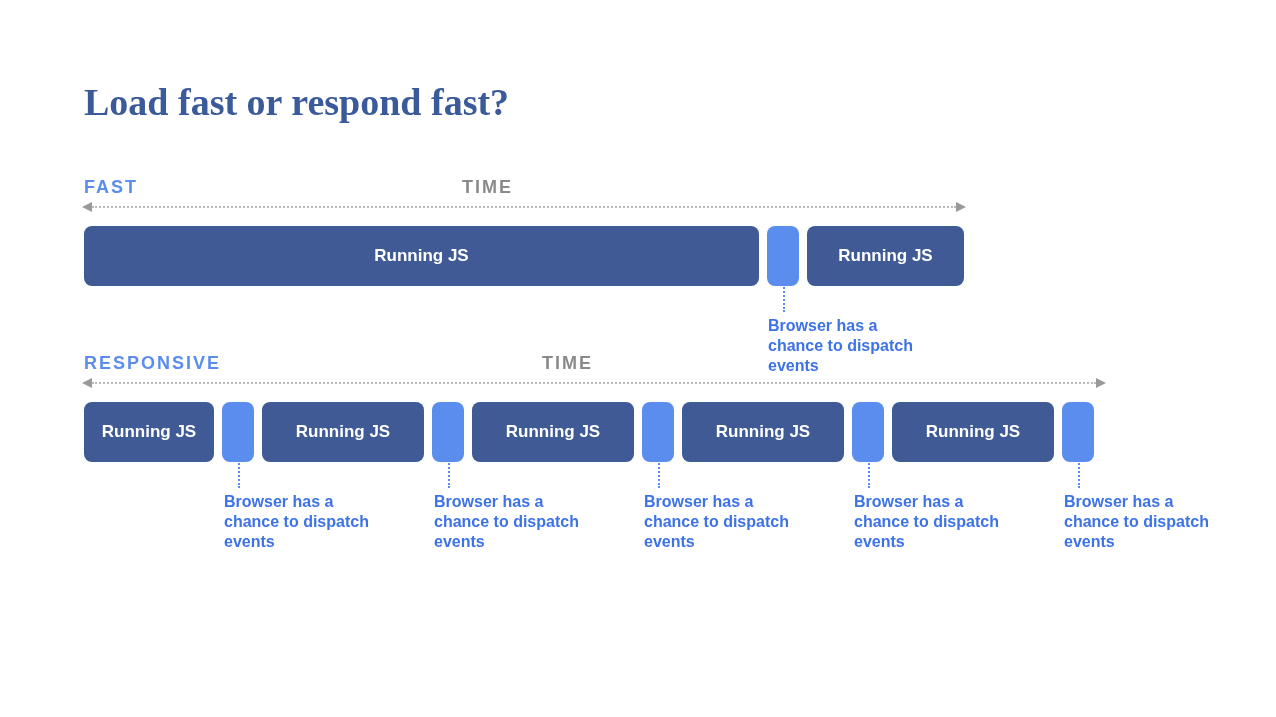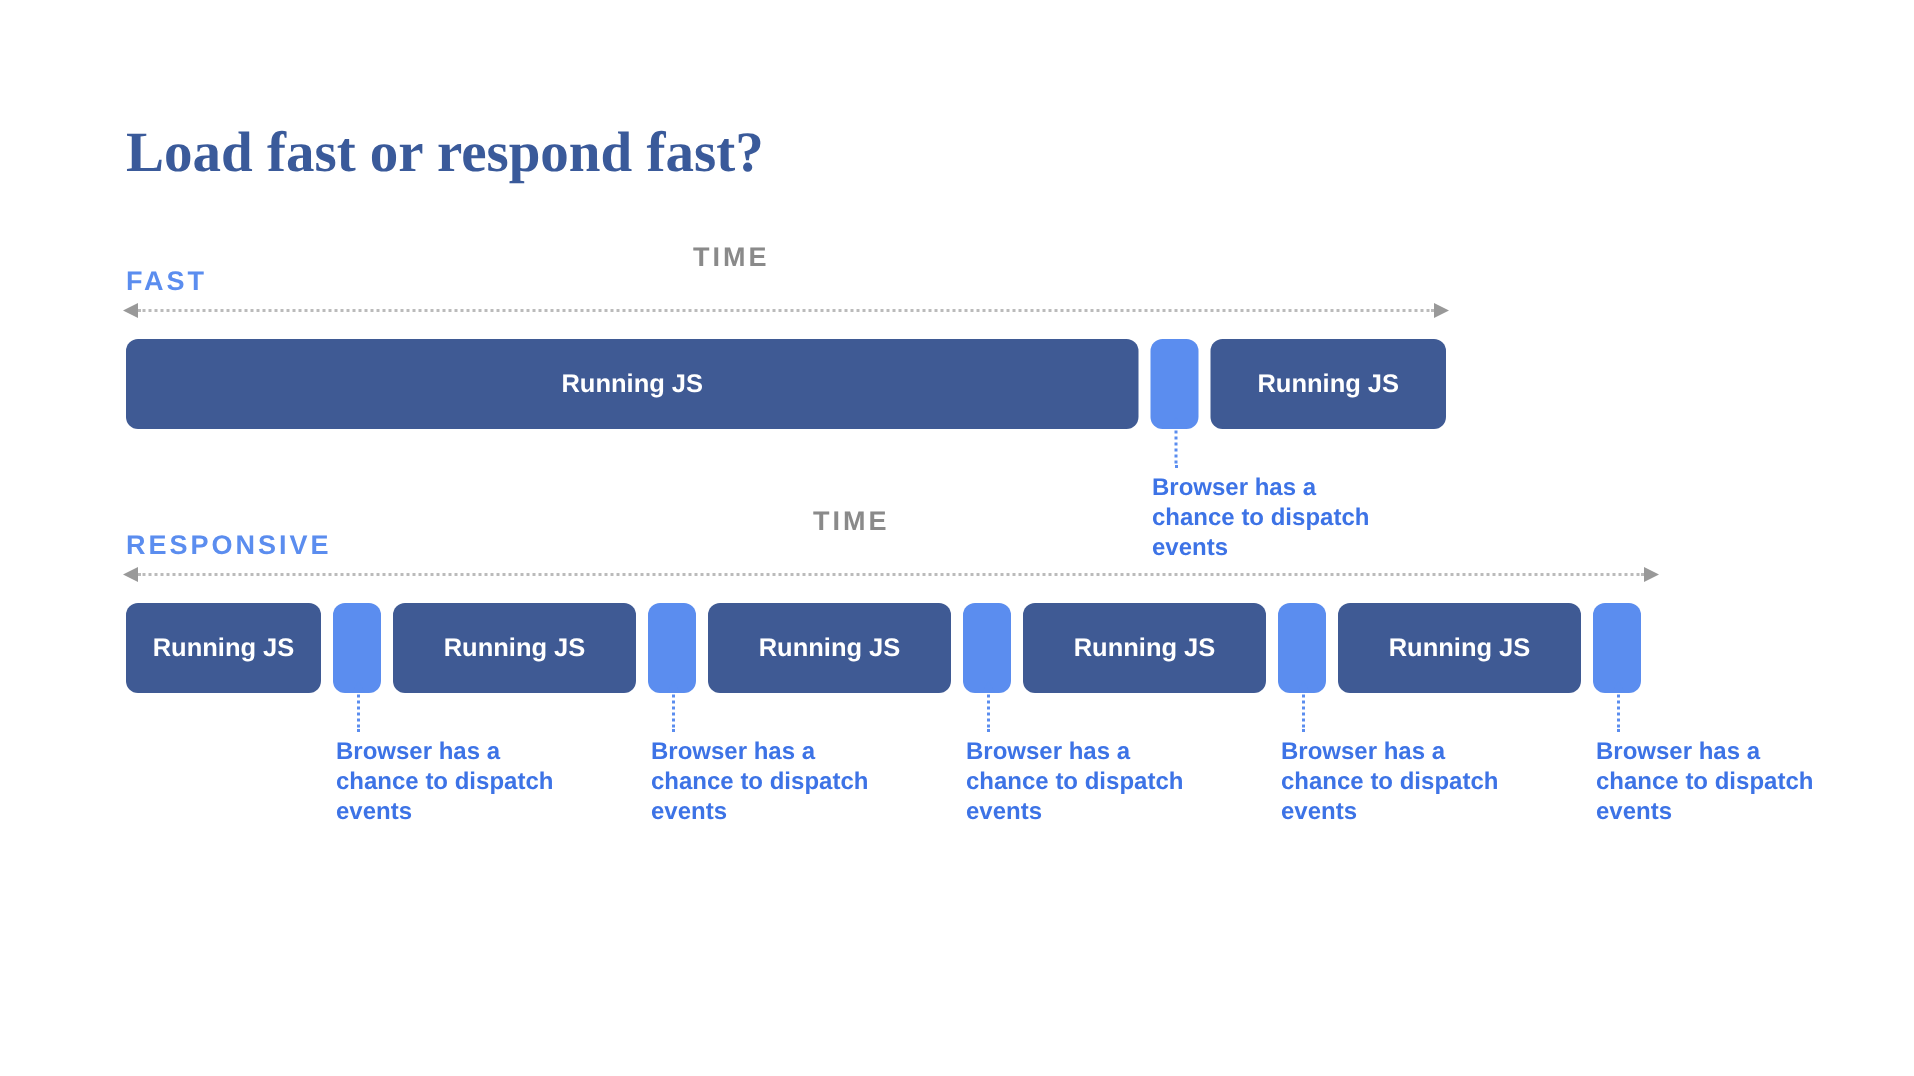--- a/index.html
+++ b/index.html
@@ -33,21 +33,21 @@
     position: absolute;
     left: 0;
     bottom: 6px;
   }
   .axis-label-center {
     font-size: 18px;
     font-weight: 700;
     letter-spacing: 2px;
     color: #8a8a8a;
     position: absolute;
-    bottom: 22px;
+    bottom: 6px;
   }
   .timeline {
     position: relative;
     height: 2px;
     margin-top: 2px;
   }
   .timeline-line {
     position: absolute;
     top: 0;
     border-top: 2px dotted #bbb;

